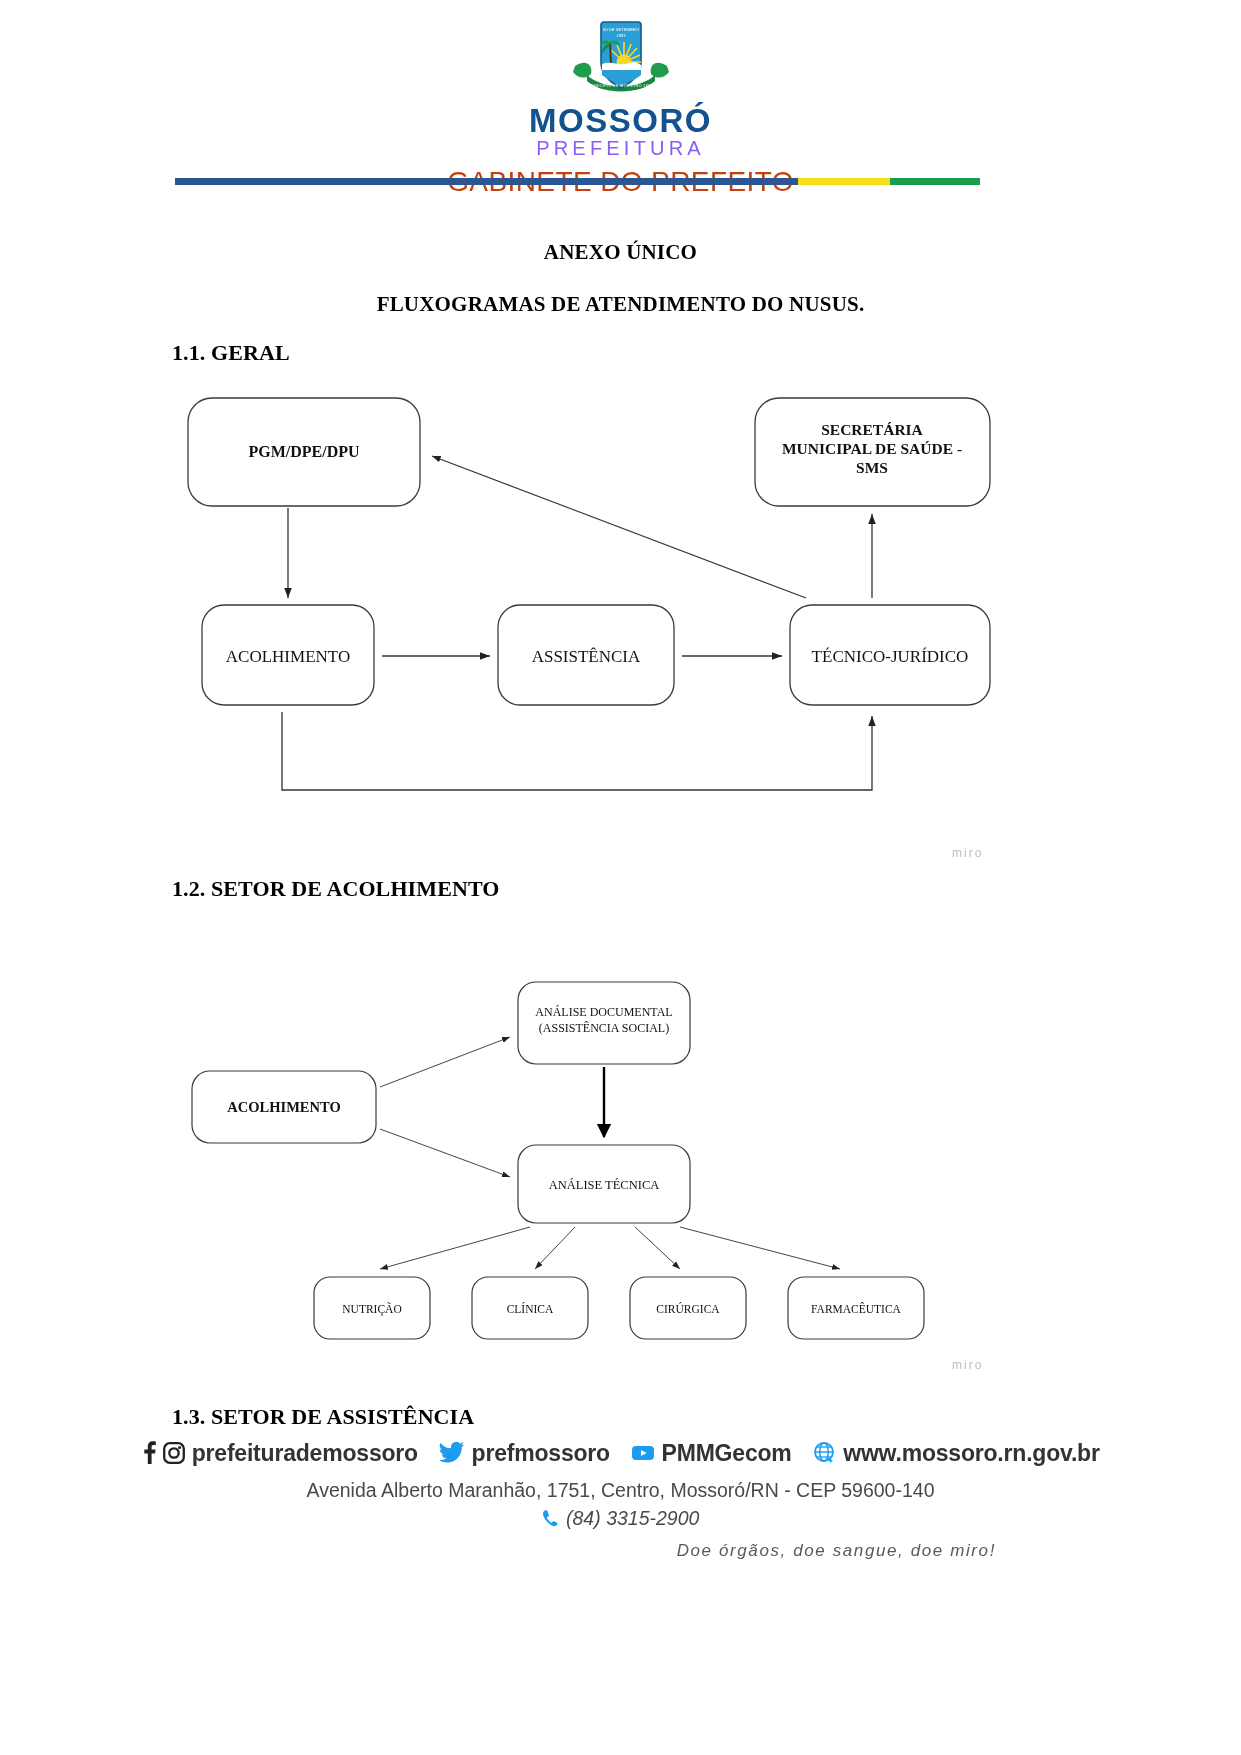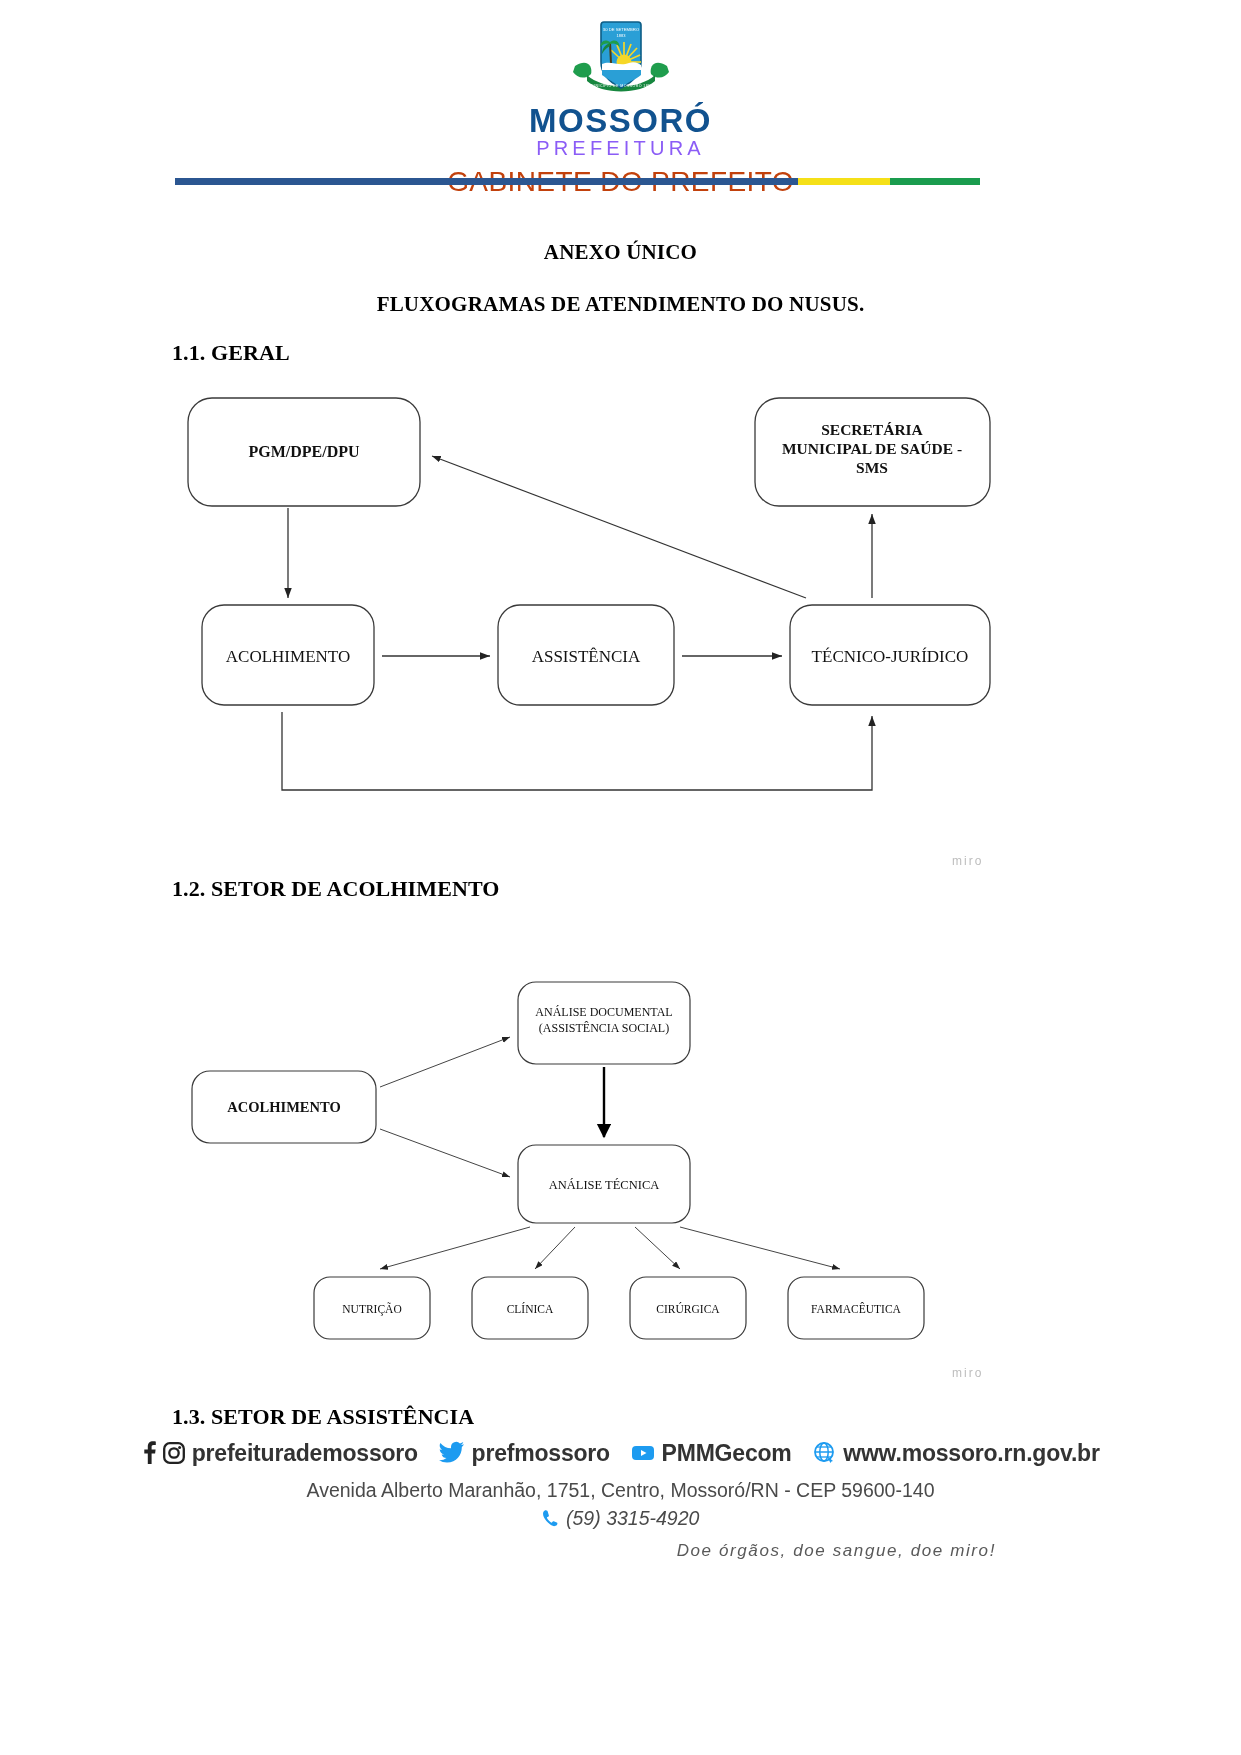--- a/index.html
+++ b/index.html
@@ -48,21 +48,21 @@
   #h11{top:340px;}
   #h12{top:876px;}
   #h13{top:1404px;}
 
   
   .diagram{position:absolute;}
   #diagram-1{left:170px;top:380px;width:840px;height:480px;}
   #diagram-2{left:180px;top:965px;width:790px;height:400px;}
   .miro{
     position:absolute;font-family:"Liberation Sans", sans-serif;
-    font-size:12px;letter-spacing:2px;color:#bdbdbd;margin-top:8px;
+    font-size:12px;letter-spacing:2px;color:#bdbdbd;
   }
   #miro-1{left:952px;top:846px;}
   #miro-2{left:952px;top:1358px;}
 
   
   .nd{font-family:"Liberation Serif", serif;fill:#111;text-anchor:middle;}
   .nd-b{font-weight:bold;}
 
   
   .footer{position:absolute;left:0;top:1440px;width:1241px;}
@@ -300,19 +300,19 @@
 
     <div class="f-phone">
       <span class="ico">
         <svg width="19" height="19" viewBox="0 0 19 19">
           <path d="M4.4 1.4C3.3 1.1 2 1.8 1.4 3c-1 2 .1 5.6 3 9 2.9 3.4 6.2 5.4 8.4 5.1
                    1.4-.2 2.4-1.2 2.6-2.4.1-.6-.2-1-.7-1.2l-2.9-1.2c-.5-.2-1 0-1.3.4l-.8 1.1
                    c-1.3-.5-2.5-1.5-3.4-2.7-.8-1-1.3-2-1.4-2.9l1.3-.5c.5-.2.8-.7.7-1.2L5.6 2.3
                    c-.1-.5-.5-.8-1-.9z" fill="#1d9bf0"></path>
         </svg>
       </span>
-      <span>(59) 3315-4920</span>
+      <span>(84) 3315-2900</span>
     </div>
 
     <div class="f-slogan">Doe órgãos, doe sangue, doe miro!</div>
   </div>
 
 </div>
 
 </body></html>

